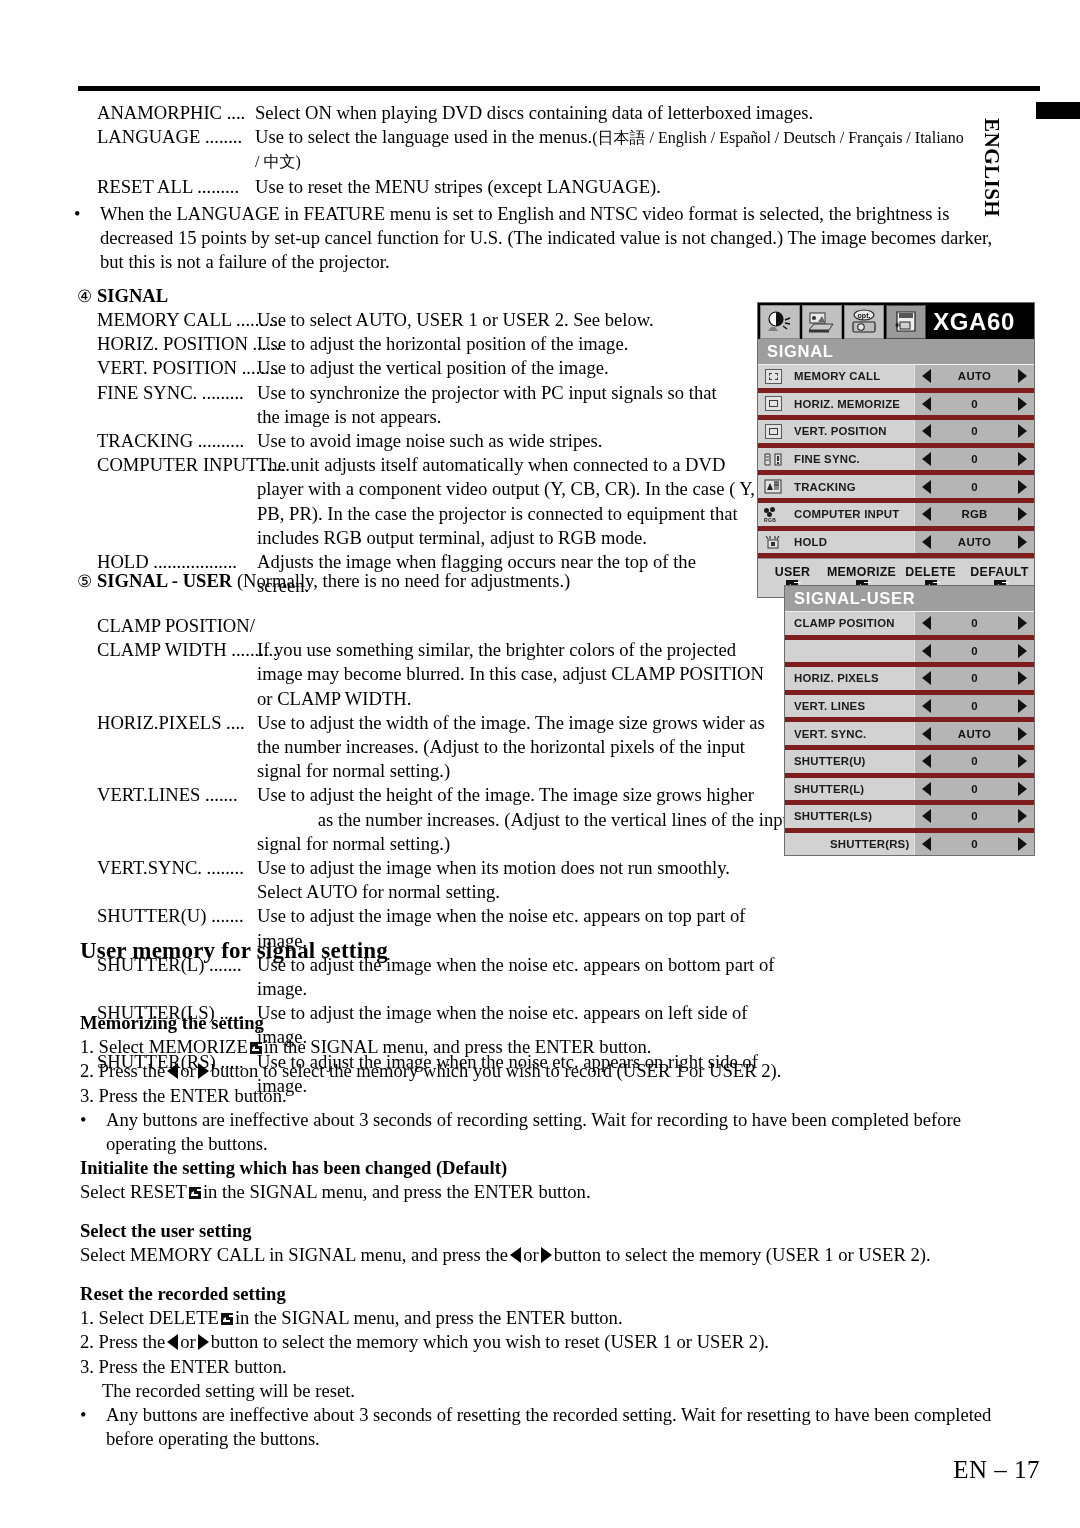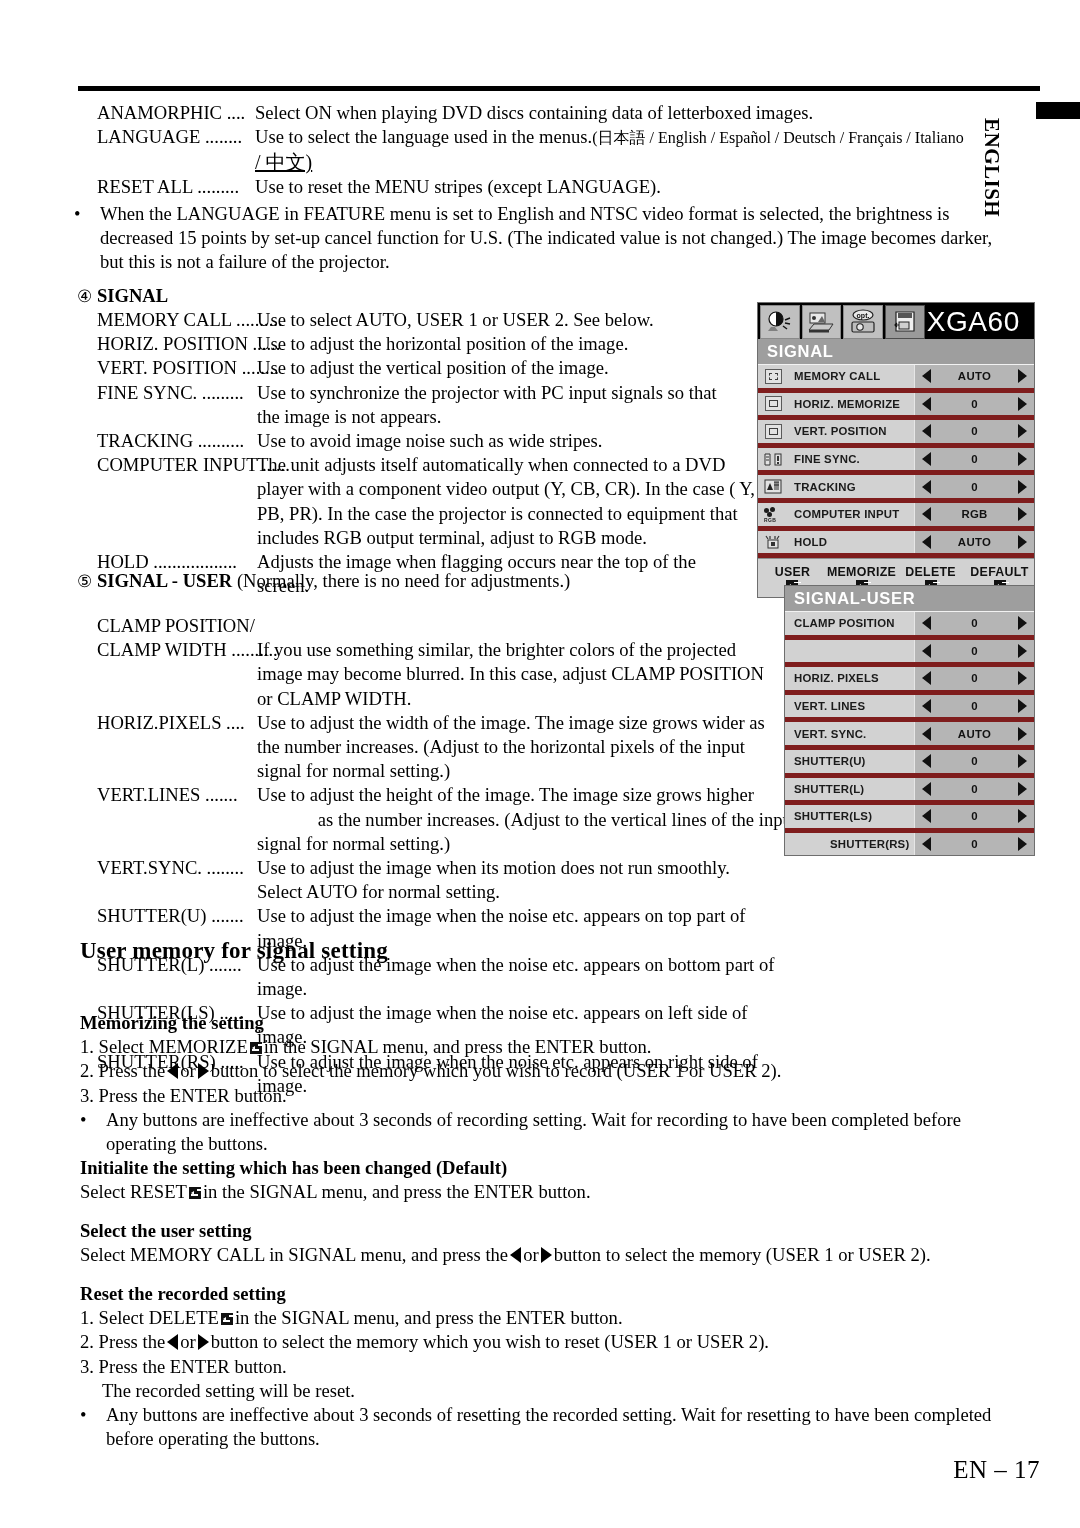--- a/index.html
+++ b/index.html
@@ -152,22 +152,22 @@
     align-items: center;
     justify-content: center;
   }
   .osd-tab.sel {
     background: #9a9a9a;
     border-color: #4d4d4d;
   }
   .osd-title {
     flex: 1 1 auto;
     color: #fff;
-    font-weight: normal;
-    font-size: 28px;
+    font-weight: bold;
+    font-size: 24px;
     letter-spacing: 0.6px;
     display: flex;
     align-items: center;
     justify-content: center;
     padding-right: 14px;
   }
 
   
   .osd-band {
     height: 26px;
@@ -371,21 +371,21 @@
     <div class="row">
       <div class="term" style="width:158px;">ANAMORPHIC ....</div>
       <div class="desc">Select ON when playing DVD discs containing data of letterboxed images.</div>
     </div>
     <div class="row">
       <div class="term" style="width:158px;">LANGUAGE ........</div>
       <div class="desc">
         <span>Use to select the language used in the menus.</span><span style="font-size:16px;">(日本語 / English / Español / Deutsch / Français / Italiano</span>
       </div>
     </div>
-    <div class="cont" style="padding-left:158px; font-size:20px;text-decoration:underline;">/ 中文)</div>
+    <div class="cont" style="padding-left:158px; font-size:16px;">/ 中文)</div>
     <div class="row">
       <div class="term" style="width:158px;">RESET ALL .........</div>
       <div class="desc">Use to reset the MENU stripes (except LANGUAGE).</div>
     </div>
   </div>
 
   <div class="blk" style="left:74px; top:202px; width:960px;">
     <div class="bullet-row" style="padding-left:26px;">
       <span class="bullet-mark">•</span>
       <span>When the LANGUAGE in FEATURE menu is set to English and NTSC video format is selected, the brightness is</span>

